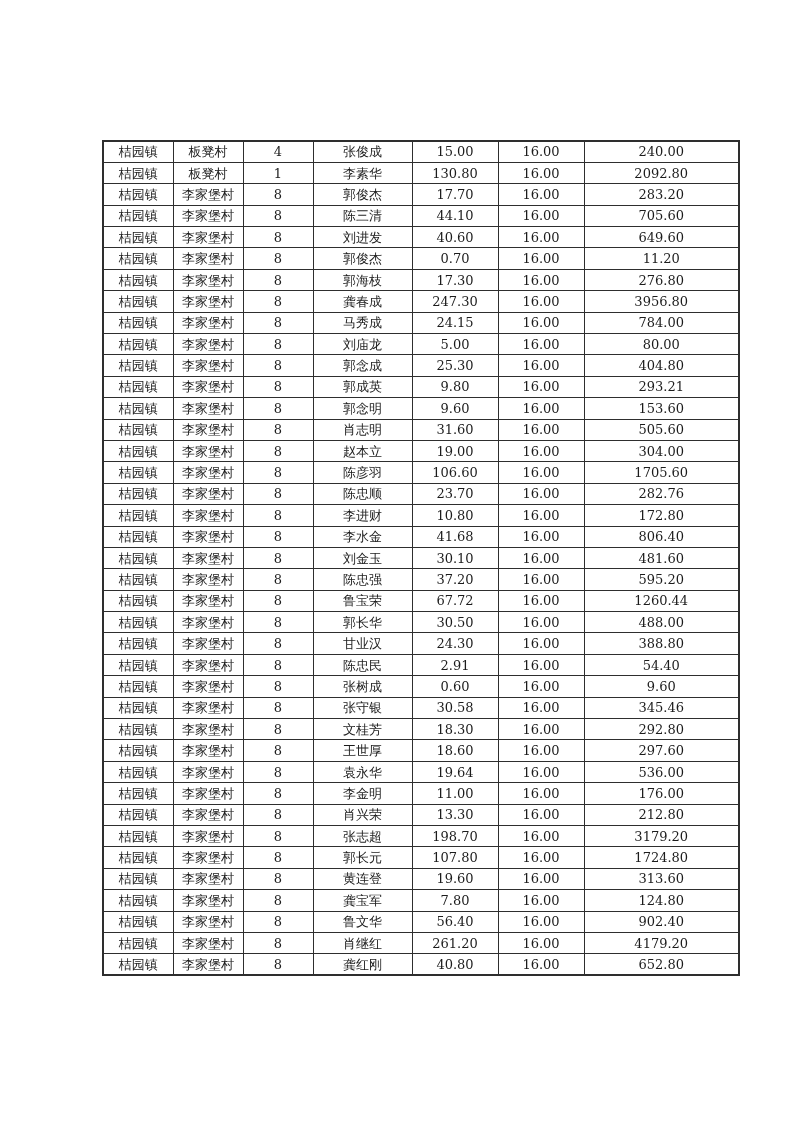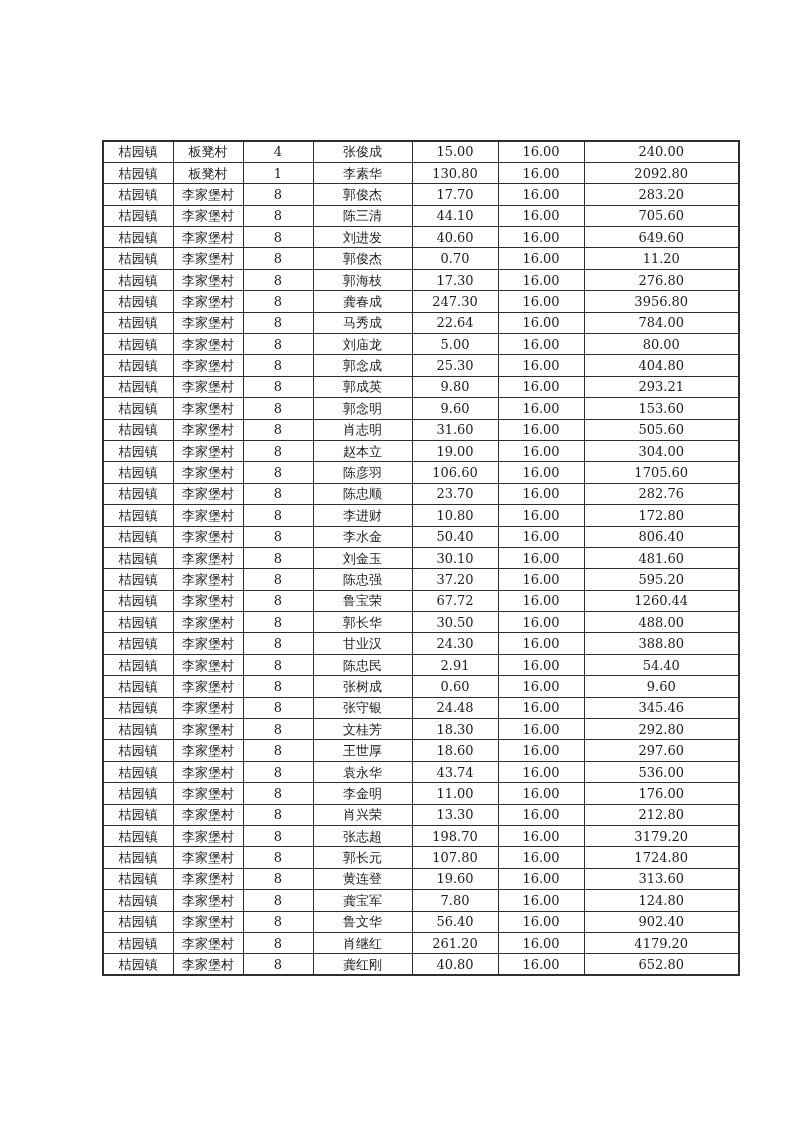--- a/index.html
+++ b/index.html
@@ -123,21 +123,21 @@
           <td>龚春成</td>
           <td>247.30</td>
           <td>16.00</td>
           <td>3956.80</td>
         </tr>
         <tr>
           <td>桔园镇</td>
           <td>李家堡村</td>
           <td>8</td>
           <td>马秀成</td>
-          <td>22.64</td>
+          <td>24.15</td>
           <td>16.00</td>
           <td>784.00</td>
         </tr>
         <tr>
           <td>桔园镇</td>
           <td>李家堡村</td>
           <td>8</td>
           <td>刘庙龙</td>
           <td>5.00</td>
           <td>16.00</td>
@@ -213,21 +213,21 @@
           <td>李进财</td>
           <td>10.80</td>
           <td>16.00</td>
           <td>172.80</td>
         </tr>
         <tr>
           <td>桔园镇</td>
           <td>李家堡村</td>
           <td>8</td>
           <td>李水金</td>
-          <td>50.40</td>
+          <td>41.68</td>
           <td>16.00</td>
           <td>806.40</td>
         </tr>
         <tr>
           <td>桔园镇</td>
           <td>李家堡村</td>
           <td>8</td>
           <td>刘金玉</td>
           <td>30.10</td>
           <td>16.00</td>
@@ -285,21 +285,21 @@
           <td>张树成</td>
           <td>0.60</td>
           <td>16.00</td>
           <td>9.60</td>
         </tr>
         <tr>
           <td>桔园镇</td>
           <td>李家堡村</td>
           <td>8</td>
           <td>张守银</td>
-          <td>24.48</td>
+          <td>30.58</td>
           <td>16.00</td>
           <td>345.46</td>
         </tr>
         <tr>
           <td>桔园镇</td>
           <td>李家堡村</td>
           <td>8</td>
           <td>文桂芳</td>
           <td>18.30</td>
           <td>16.00</td>
@@ -312,21 +312,21 @@
           <td>王世厚</td>
           <td>18.60</td>
           <td>16.00</td>
           <td>297.60</td>
         </tr>
         <tr>
           <td>桔园镇</td>
           <td>李家堡村</td>
           <td>8</td>
           <td>袁永华</td>
-          <td>43.74</td>
+          <td>19.64</td>
           <td>16.00</td>
           <td>536.00</td>
         </tr>
         <tr>
           <td>桔园镇</td>
           <td>李家堡村</td>
           <td>8</td>
           <td>李金明</td>
           <td>11.00</td>
           <td>16.00</td>

